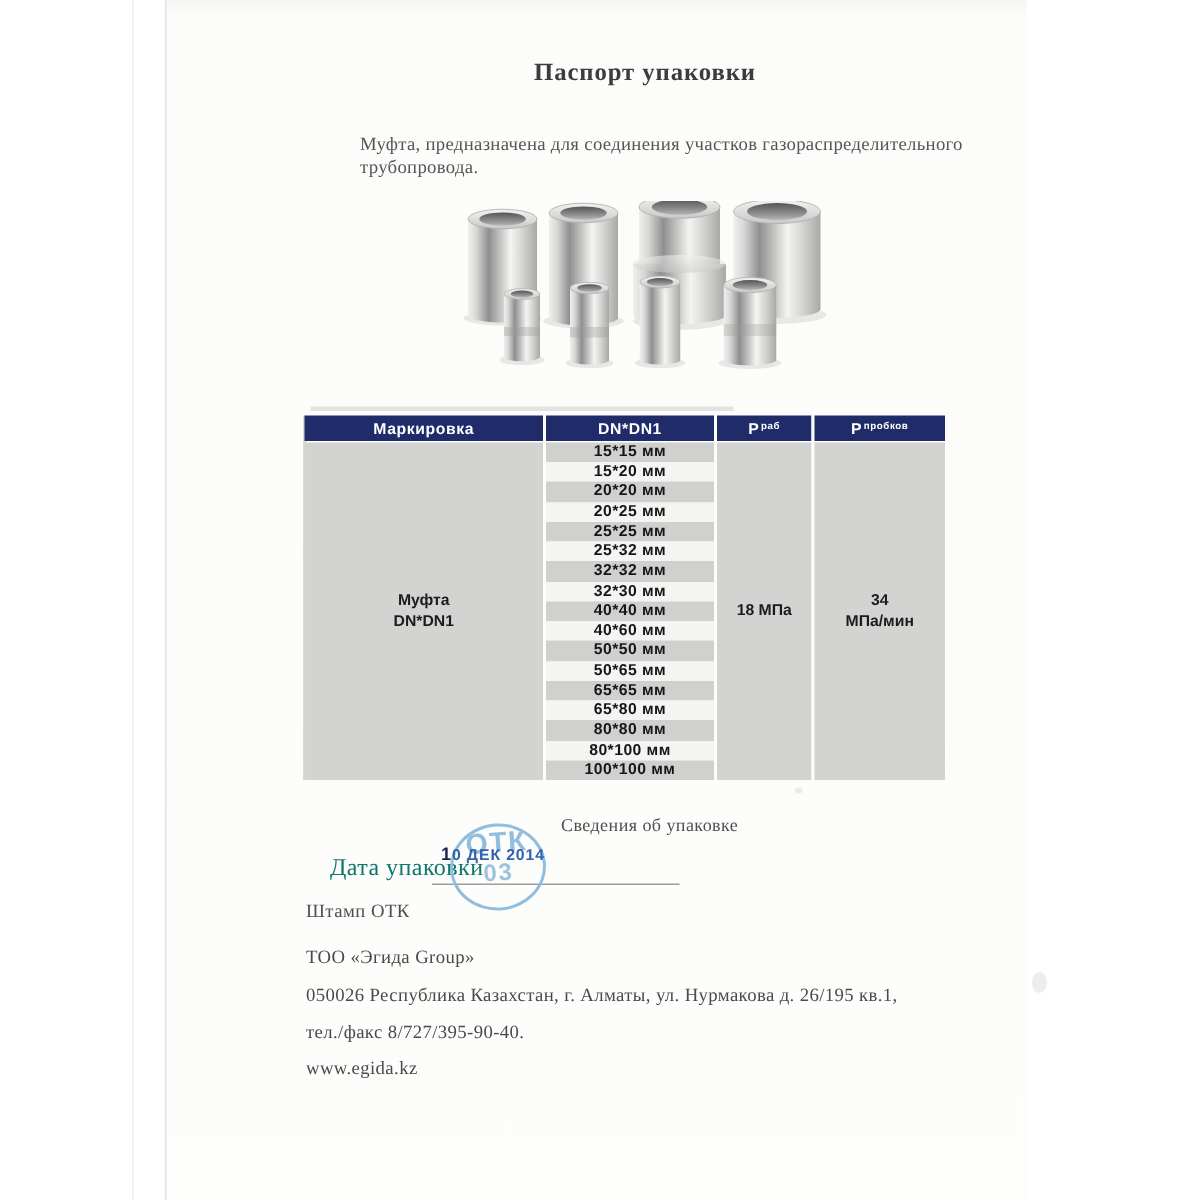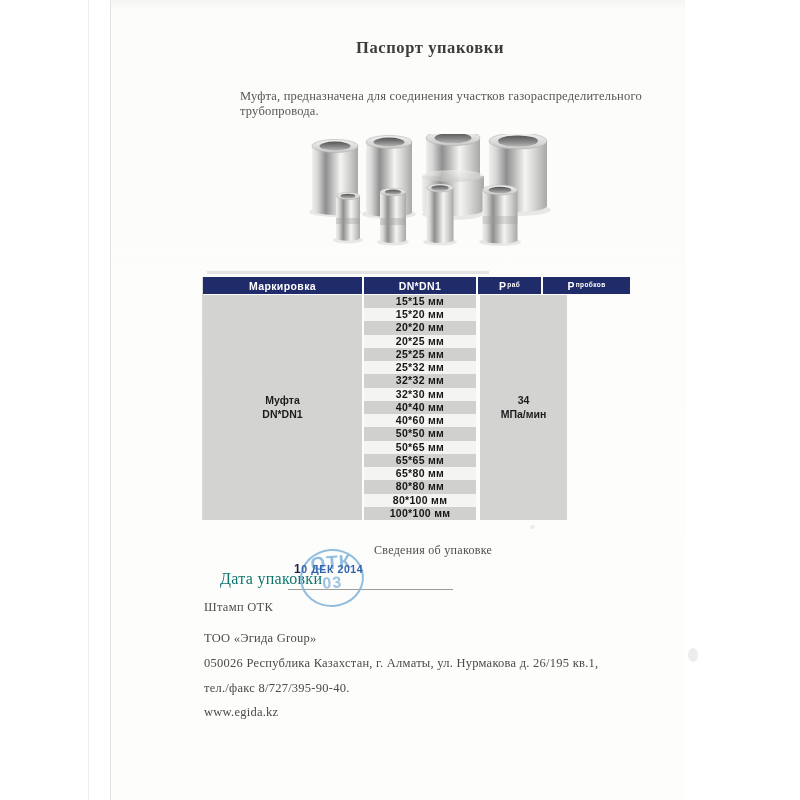--- a/index.html
+++ b/index.html
@@ -233,20 +233,23 @@
       <div class="dn-row">40*60 мм</div>
       <div class="dn-row">50*50 мм</div>
       <div class="dn-row">50*65 мм</div>
       <div class="dn-row">65*65 мм</div>
       <div class="dn-row">65*80 мм</div>
       <div class="dn-row">80*80 мм</div>
       <div class="dn-row">80*100 мм</div>
       <div class="dn-row">100*100 мм</div>
     </div>
     <div class="gap"></div>
+    <div class="colcell c3">
+      <span>18 МПа</span>
+    </div>
     <div class="gap"></div>
     <div class="colcell c4">
       <span>34</span>
       <span>МПа/мин</span>
     </div>
   </div>
 </div>
 
 <div class="pack-heading">Сведения об упаковке</div>
 <div class="pack-date-label">Дата упаковки</div>

